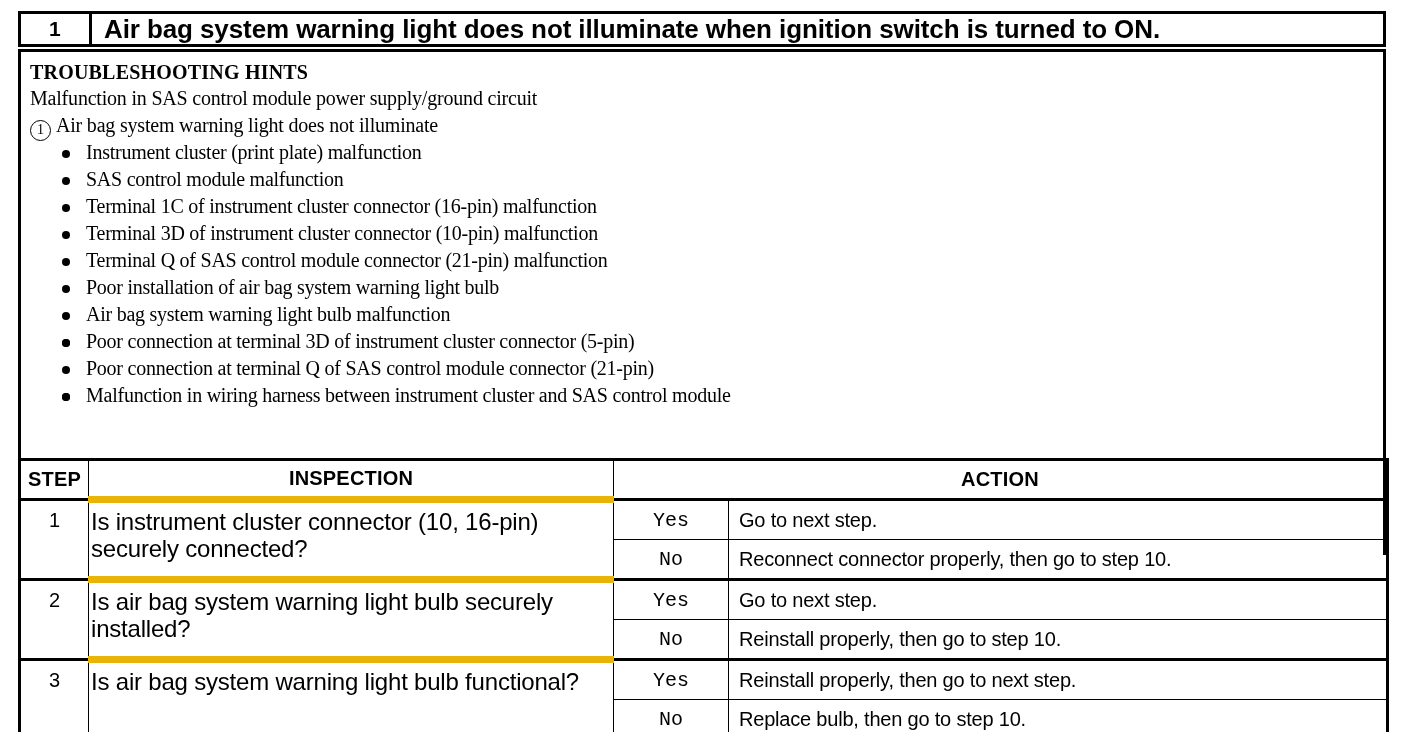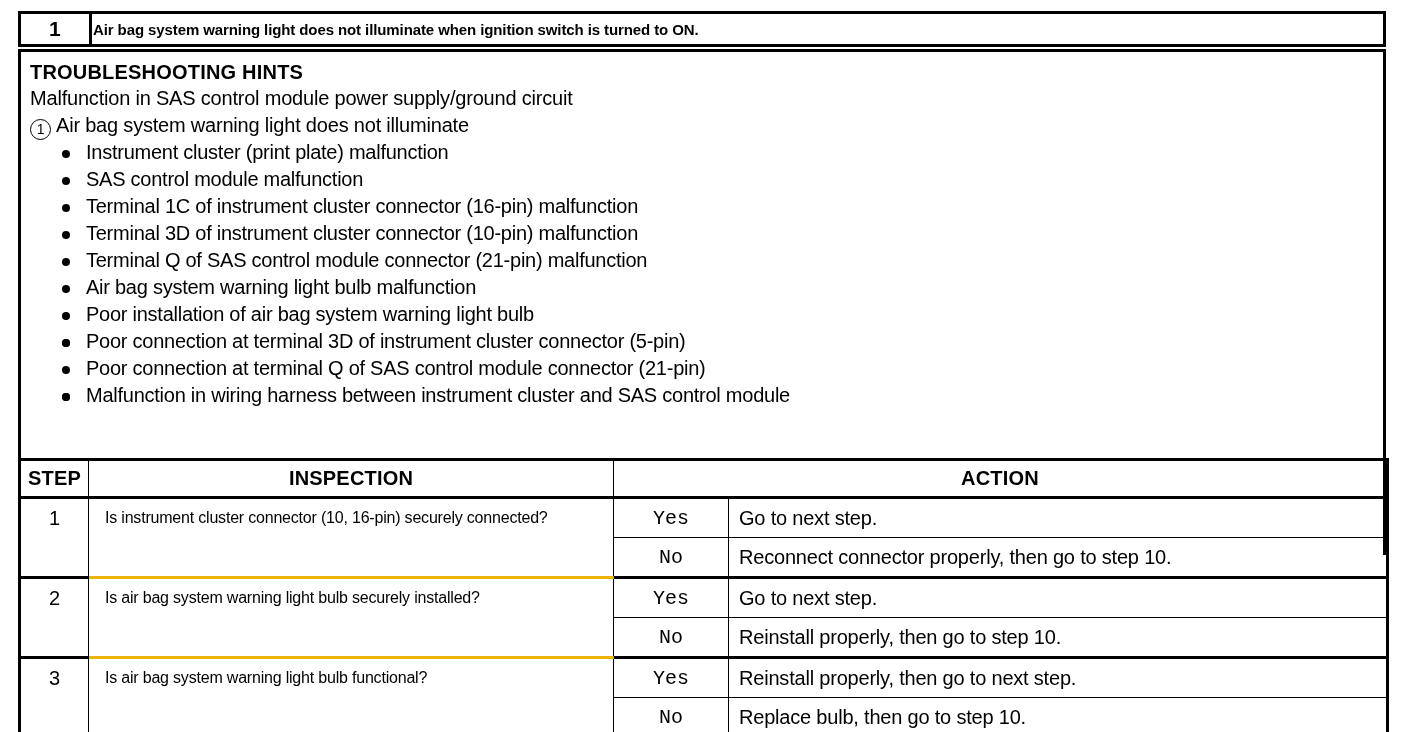--- a/index.html
+++ b/index.html
@@ -40,37 +40,38 @@
     align-items: center;
     justify-content: center;
     font-size: 21px;
     font-weight: bold;
     letter-spacing: 0.5px;
   }
   .title-text {
     flex: 1;
     display: flex;
     align-items: center;
-    padding-left: 1px;
-    font-size: 15px;
+    padding-left: 12px;
+    font-size: 26px;
     font-weight: bold;
     letter-spacing: -0.1px;
   }
 
   
   .hints-box {
     position: absolute;
     left: 18px;
     top: 49px;
     width: 1368px;
     height: 506px;
     border: 3px solid #000;
     border-bottom: none;
     box-sizing: border-box;
     padding: 7px 0 0 9px;
+    font-family: Liberation Serif, serif;
   }
   .hints-heading {
     font-size: 20px;
     font-weight: bold;
     letter-spacing: 0.2px;
     line-height: 26px;
     margin: 0 0 0 0;
   }
   .hints-sub {
     font-size: 20px;
@@ -157,25 +158,25 @@
 
   td.cell-step {
     border-left: 3px solid #000;
     border-top: 3px solid #000;
     text-align: center;
     vertical-align: top;
     font-size: 20px;
     padding-top: 8px;
   }
   td.cell-insp {
-    border-top: 3px solid #eab308;
-    font-size: 16px;
-    line-height: 27px;
-    letter-spacing: -0.2px;
-    padding: 5px 6px 6px 16px;
+    border-top: 7px solid #eab308;
+    font-size: 24px;
+    line-height: 27px;
+    letter-spacing: -0.2px;
+    padding: 5px 6px 6px 2px;
   }
   td.cell-jud {
     text-align: center;
     vertical-align: middle;
     font-size: 20px;
     height: 38px;
     font-family: Liberation Mono, monospace;
   }
   td.cell-jud.top { border-top: 3px solid #000; }
   td.cell-act {
@@ -206,22 +207,22 @@
     <div class="hints-circled">
       <span class="circle-num">1</span>
       <span>Air bag system warning light does not illuminate</span>
     </div>
     <ul class="hints-list">
       <li><span class="bullet"></span><span>Instrument cluster (print plate) malfunction</span></li>
       <li><span class="bullet"></span><span>SAS control module malfunction</span></li>
       <li><span class="bullet"></span><span>Terminal 1C of instrument cluster connector (16-pin) malfunction</span></li>
       <li><span class="bullet"></span><span>Terminal 3D of instrument cluster connector (10-pin) malfunction</span></li>
       <li><span class="bullet"></span><span>Terminal Q of SAS control module connector (21-pin) malfunction</span></li>
+      <li><span class="bullet"></span><span>Poor installation of air bag system warning light bulb</span></li>
       <li><span class="bullet"></span><span>Air bag system warning light bulb malfunction</span></li>
-      <li><span class="bullet"></span><span>Poor installation of air bag system warning light bulb</span></li>
       <li><span class="bullet"></span></li>
       <li><span class="bullet"></span><span>Poor connection at terminal 3D of instrument cluster connector (5-pin)</span></li>
       <li><span class="bullet"></span><span>Poor connection at terminal Q of SAS control module connector (21-pin)</span></li>
       <li><span class="bullet"></span></li>
       <li><span class="bullet"></span><span>Malfunction in wiring harness between instrument cluster and SAS control module</span></li>
     </ul>
   </div>
 
   <table class="proc-table">
     <colgroup>

